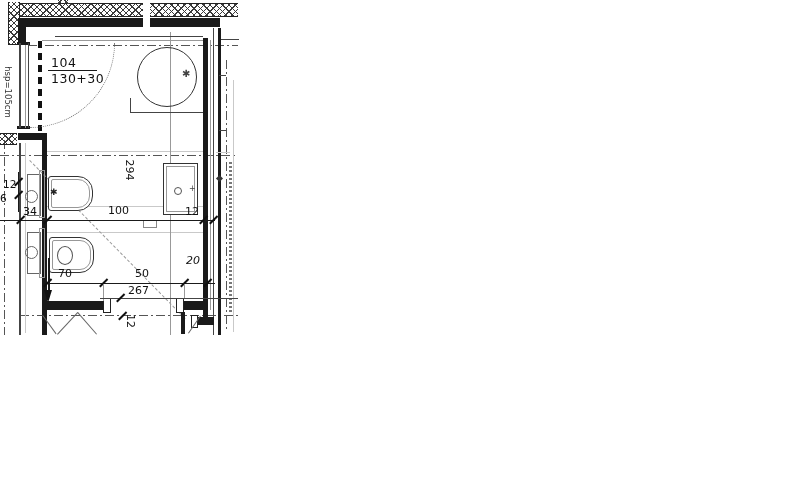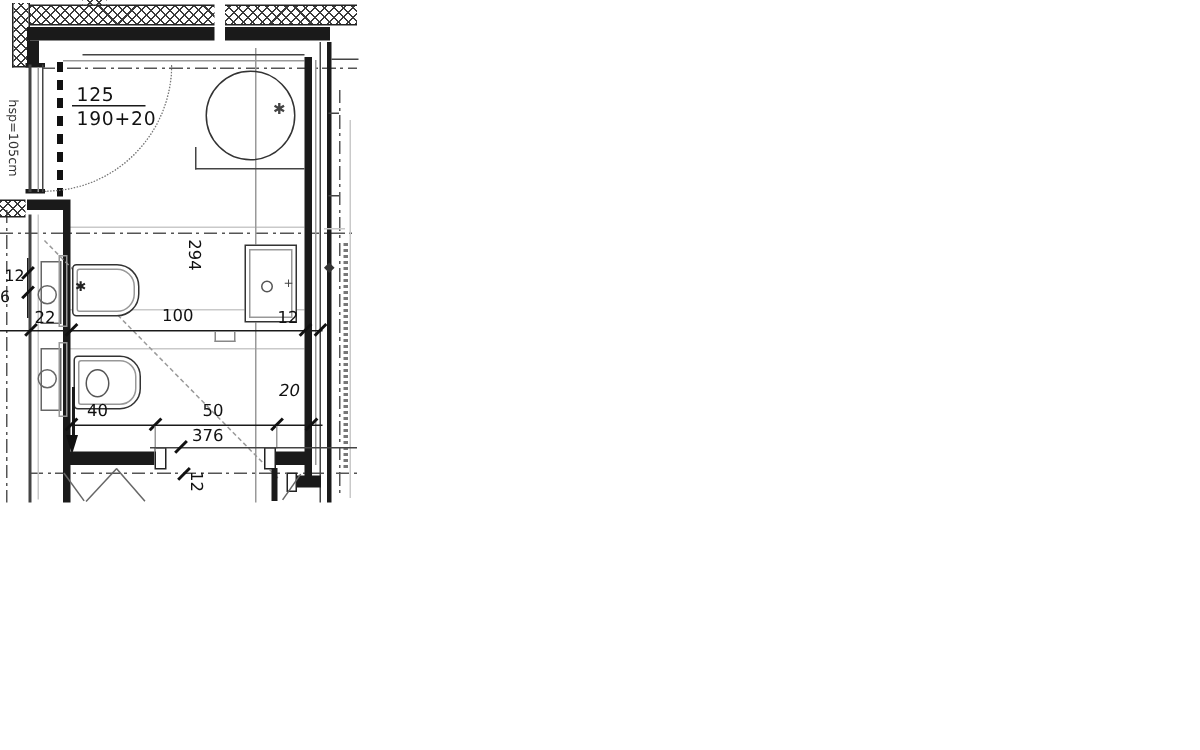--- a/index.html
+++ b/index.html
@@ -128,47 +128,47 @@
   <div class="sline" style="left:57px;top:334px;width:30px;transform:rotate(-47deg);"></div>
   <div class="sline" style="left:78px;top:312px;width:29px;transform:rotate(49deg);"></div>
   <div class="sline" style="left:188px;top:333px;width:21px;transform:rotate(-55deg);"></div>
   <div class="sline" style="left:43px;top:315px;width:23px;transform:rotate(54deg);"></div>
 
   <div class="ln" style="left:0px;top:220px;width:215px;height:1px;"></div>
   <div class="tick" style="left:15px;top:219px;"></div>
   <div class="tick" style="left:42px;top:219px;"></div>
   <div class="tick" style="left:198px;top:219px;"></div>
   <div class="tick" style="left:208px;top:219px;"></div>
-  <div class="dim" style="left:23px;top:205px;">22</div>
+  <div class="dim" style="left:23px;top:205px;">34</div>
   <div class="dim" style="left:108px;top:204px;">100</div>
   <div class="dim" style="left:185px;top:205px;">12</div>
 
   <div class="ln" style="left:18px;top:172px;width:1px;height:40px;"></div>
   <div class="tick" style="left:13px;top:181px;"></div>
   <div class="tick" style="left:13px;top:194px;"></div>
   <div class="dim" style="left:3px;top:178px;font-size:10.5px;">12</div>
   <div class="dim" style="left:0px;top:192px;font-size:10.5px;">6</div>
 
   <div class="ln" style="left:42px;top:283px;width:173px;height:1px;"></div>
   <div class="tick" style="left:42px;top:282px;"></div>
   <div class="tick" style="left:98px;top:282px;"></div>
   <div class="tick" style="left:179px;top:282px;"></div>
   <div class="tick" style="left:202px;top:282px;"></div>
   <div class="ln thin" style="left:103px;top:284px;width:1px;height:17px;"></div>
   <div class="ln thin" style="left:184px;top:284px;width:1px;height:15px;"></div>
-  <div class="dim" style="left:58px;top:267px;">40</div>
+  <div class="dim" style="left:58px;top:267px;">70</div>
   <div class="dim" style="left:135px;top:267px;">50</div>
   <div class="dim" style="left:186px;top:254px;font-style:italic;">20</div>
   <div class="ln mid" style="left:100px;top:298px;width:138px;height:1px;"></div>
   <div class="tick" style="left:115px;top:297px;"></div>
-  <div class="dim" style="left:128px;top:284px;">376</div>
+  <div class="dim" style="left:128px;top:284px;">267</div>
 
   <div class="dim rot90 ctr" style="left:116px;top:163px;width:28px;height:14px;">294</div>
   <div class="dim rot90 ctr" style="left:117px;top:314px;width:28px;height:14px;">12</div>
   <div class="tick" style="left:117px;top:315px;"></div>
 
-  <div class="tag" style="left:51px;top:56px;">125</div>
+  <div class="tag" style="left:51px;top:56px;">104</div>
   <div class="ln" style="left:48px;top:70px;width:49px;height:1.3px;"></div>
-  <div class="tag" style="left:51px;top:72px;">190+20</div>
+  <div class="tag" style="left:51px;top:72px;">130+30</div>
 
   <div class="abs" style="left:143px;top:221px;width:12px;height:6px;border-left:1px solid #888;border-bottom:1px solid #888;border-right:1px solid #888;"></div>
 
 </div>
 
 </body></html>

